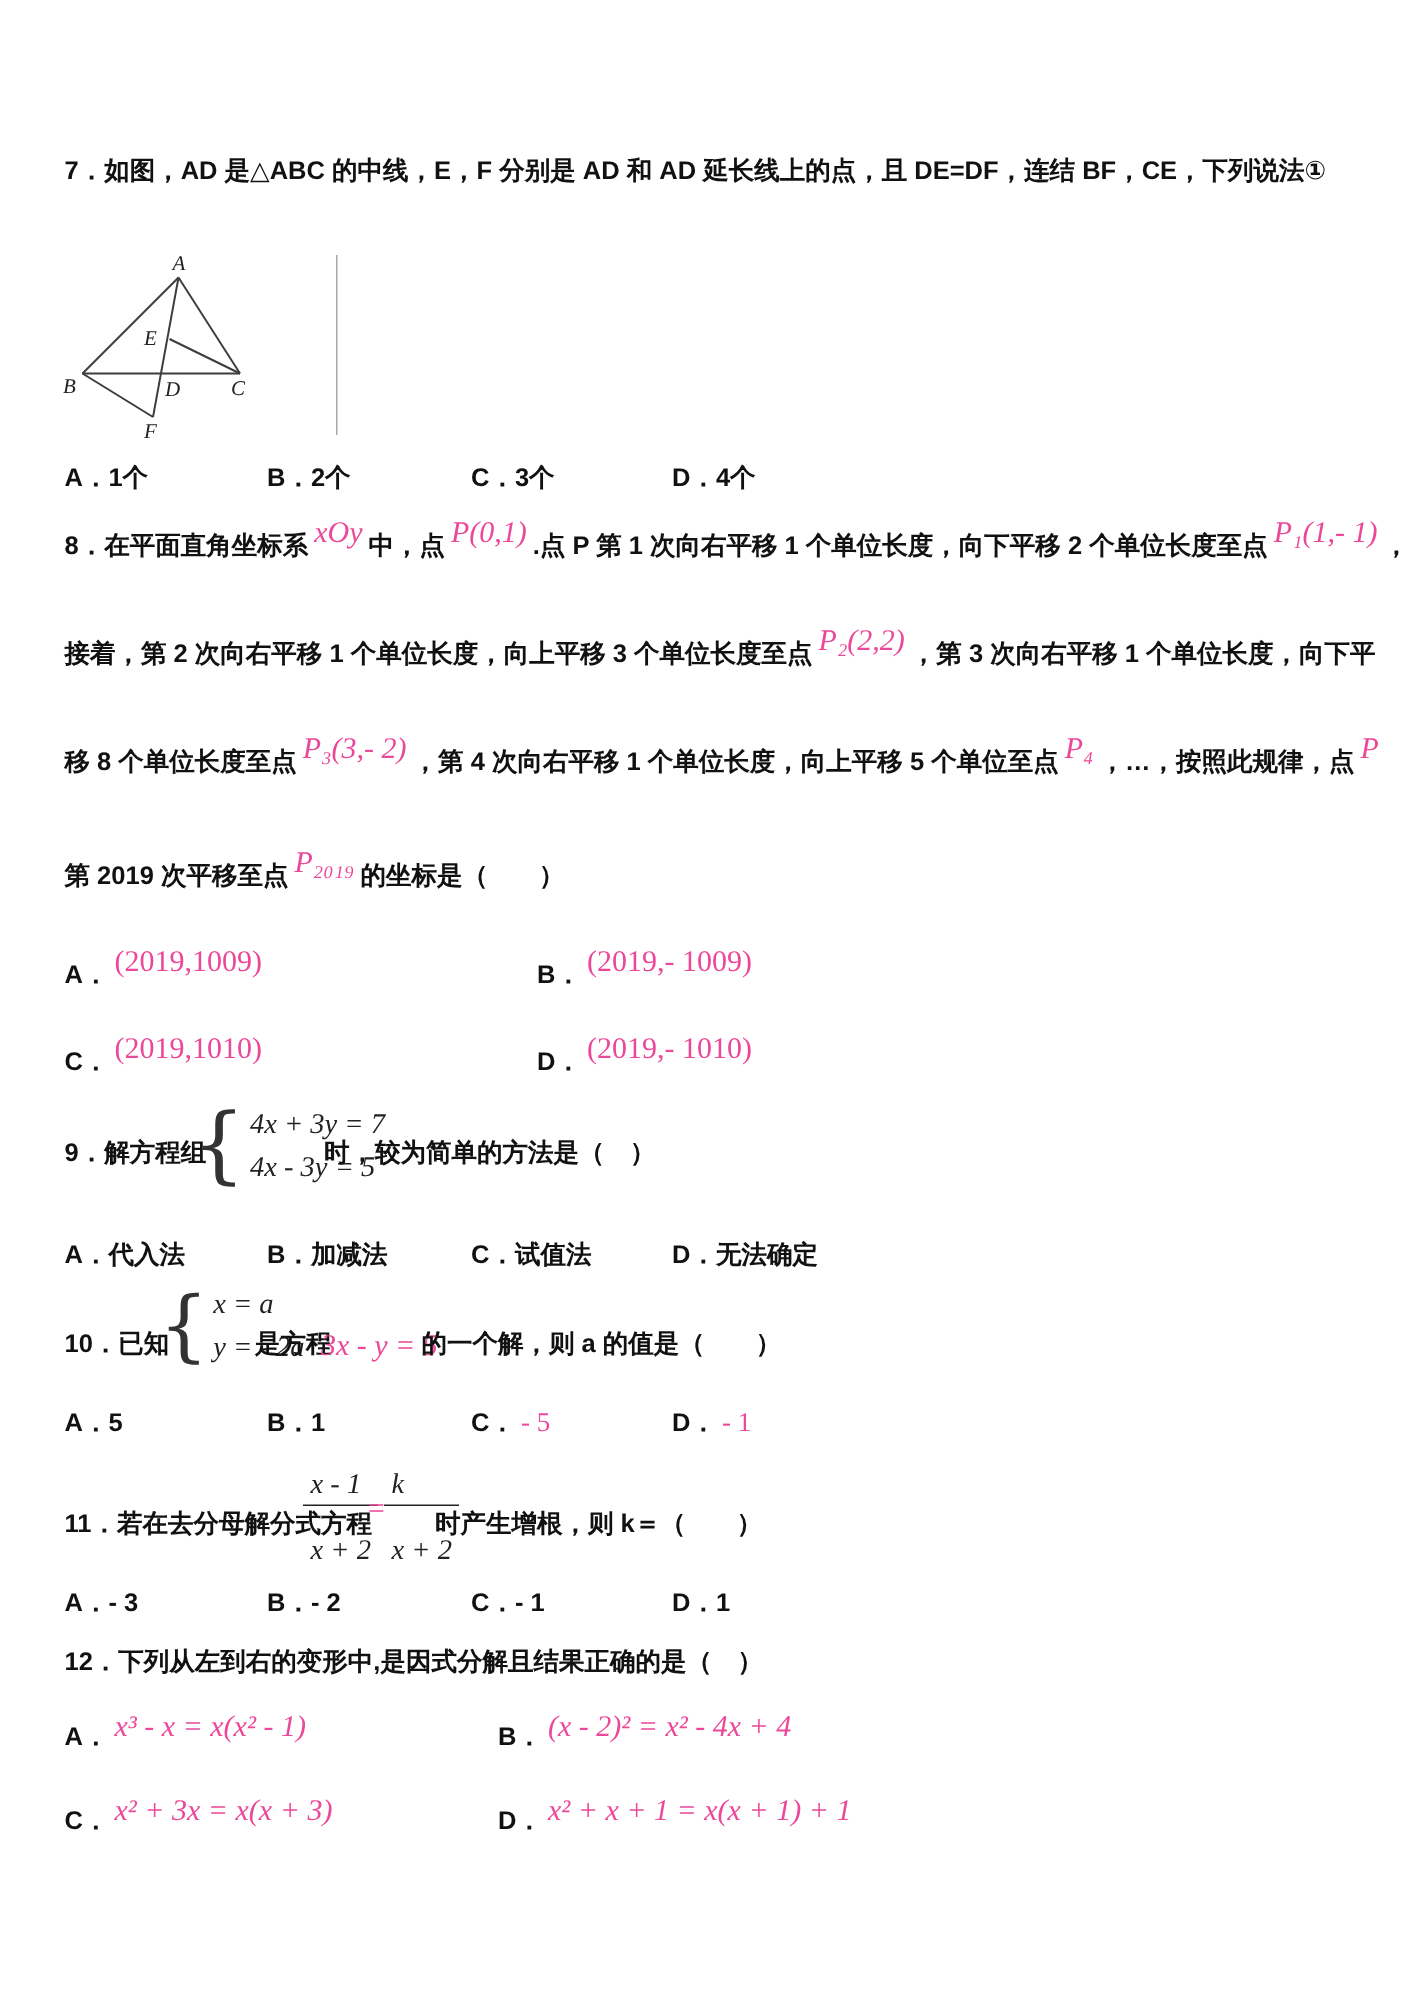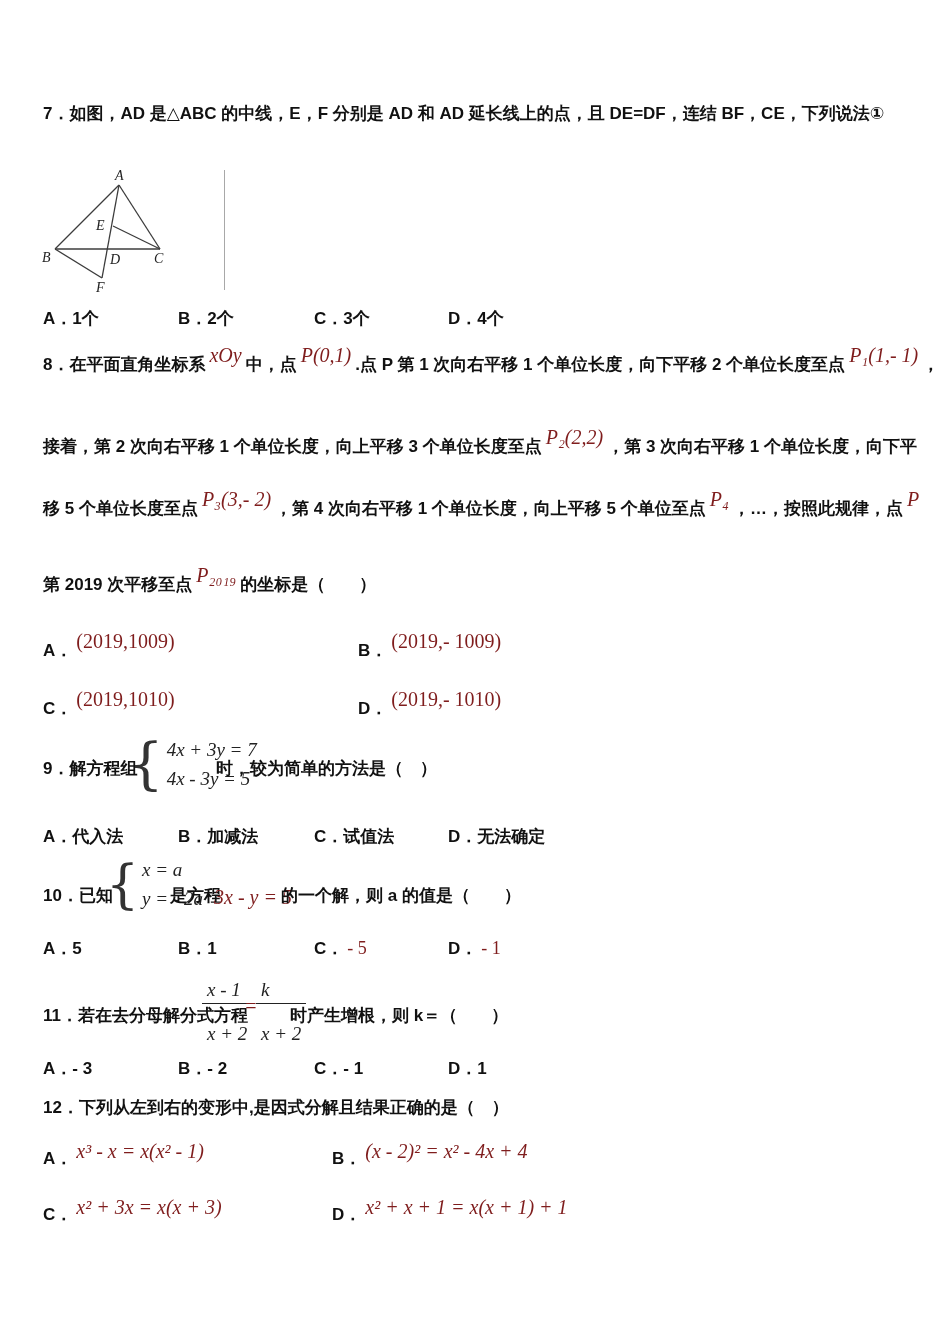--- a/index.html
+++ b/index.html
@@ -1,20 +1,20 @@
 <!DOCTYPE html>
 <html><head>
 <meta charset="utf-8">
 <style>
   html,body{margin:0;padding:0;background:#e8e8e8;}
   .page{position:relative;width:950px;height:1344px;background:#ffffff;color:#000;overflow:hidden;
         font-family:"Liberation Sans","DejaVu Sans",sans-serif;}
   .line{position:absolute;white-space:nowrap;}
   .cn{font:700 17px/1.4 "Liberation Sans","DejaVu Sans",sans-serif;color:#111;}
-  .m{font-family:"Liberation Serif","DejaVu Serif",serif;font-style:italic;font-size:20px;color:#7f1d1d;margin:0 4px;}
+  .m{font-family:"Liberation Serif","DejaVu Serif",serif;font-style:italic;font-size:20px;color:#ec4899;margin:0 4px;}
   .mn{font-style:normal;}
   .up{position:relative;top:-8px;display:inline-block;}
   .up2{position:relative;top:-6px;display:inline-block;}
   .opt{position:absolute;white-space:nowrap;}
   .sys{position:absolute;display:flex;align-items:center;}
   .brace{font-family:"DejaVu Serif","Liberation Serif",serif;font-weight:400;color:#333;line-height:1;}
   .b54{font-size:56px;}
   .b50{font-size:52px;}
   .syseqs{display:flex;flex-direction:column;margin-left:3px;}
   .syseq{font-family:"Liberation Serif","DejaVu Serif",serif;font-style:italic;font-size:19px;line-height:1;color:#222;}
@@ -61,25 +61,25 @@
   <div class="opt" style="left:314px;top:307px;">
     <span class="cn">C．</span><span class="cn">3个</span>
   </div>
   <div class="opt" style="left:448px;top:307px;">
     <span class="cn">D．</span><span class="cn">4个</span>
   </div>
 
   <div class="line" style="left:43px;top:352px;">
     <span class="cn">8．在平面直角坐标系</span><span class="m up">xOy</span><span class="cn">中，点</span><span class="m up">P(0,1)</span><span class="cn">.点 P 第 1 次向右平移 1 个单位长度，向下平移 2 个单位长度至点</span><span class="m up">P₁(1,- 1)</span><span class="cn">，</span>
   </div>
-  <div class="line" style="left:43px;top:424px;margin-top:10px;">
+  <div class="line" style="left:43px;top:424px;">
     <span class="cn">接着，第 2 次向右平移 1 个单位长度，向上平移 3 个单位长度至点</span><span class="m up">P₂(2,2)</span><span class="cn">，第 3 次向右平移 1 个单位长度，向下平</span>
   </div>
   <div class="line" style="left:43px;top:496px;">
-    <span class="cn">移 5 个单位长度至点</span><span class="m up">P₃(3,- 2)</span><span class="cn">，第 4 次向右平移 1 个单位长度，向上平移 5 个单位至点</span><span class="m up">P₄</span><span class="cn">，…，按照此规律，点</span><span class="m up">P</span>
+    <span class="cn">移 8 个单位长度至点</span><span class="m up">P₃(3,- 2)</span><span class="cn">，第 4 次向右平移 1 个单位长度，向上平移 5 个单位至点</span><span class="m up">P₄</span><span class="cn">，…，按照此规律，点</span><span class="m up">P</span>
   </div>
   <div class="line" style="left:43px;top:572px;">
     <span class="cn">第 2019 次平移至点</span><span class="m up">P₂₀₁₉</span><span class="cn">的坐标是（　　）</span>
   </div>
 
   <div class="opt" style="left:43px;top:638px;">
     <span class="cn">A．</span><span class="m mn up">(2019,1009)</span>
   </div>
   <div class="opt" style="left:358px;top:638px;">
     <span class="cn">B．</span><span class="m mn up">(2019,- 1009)</span>

